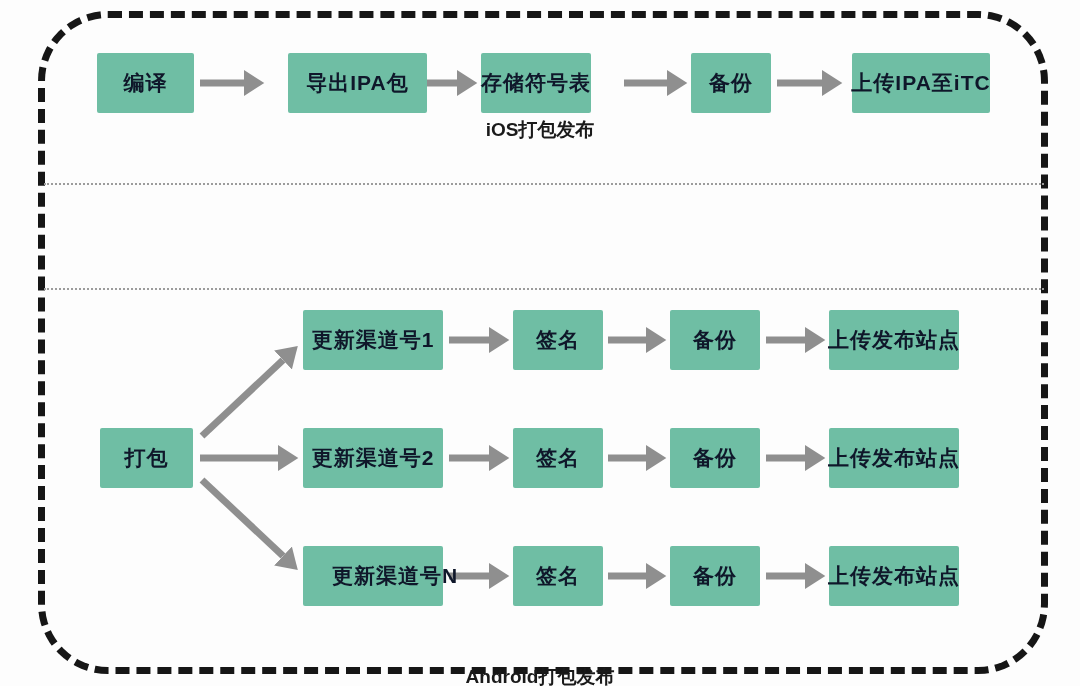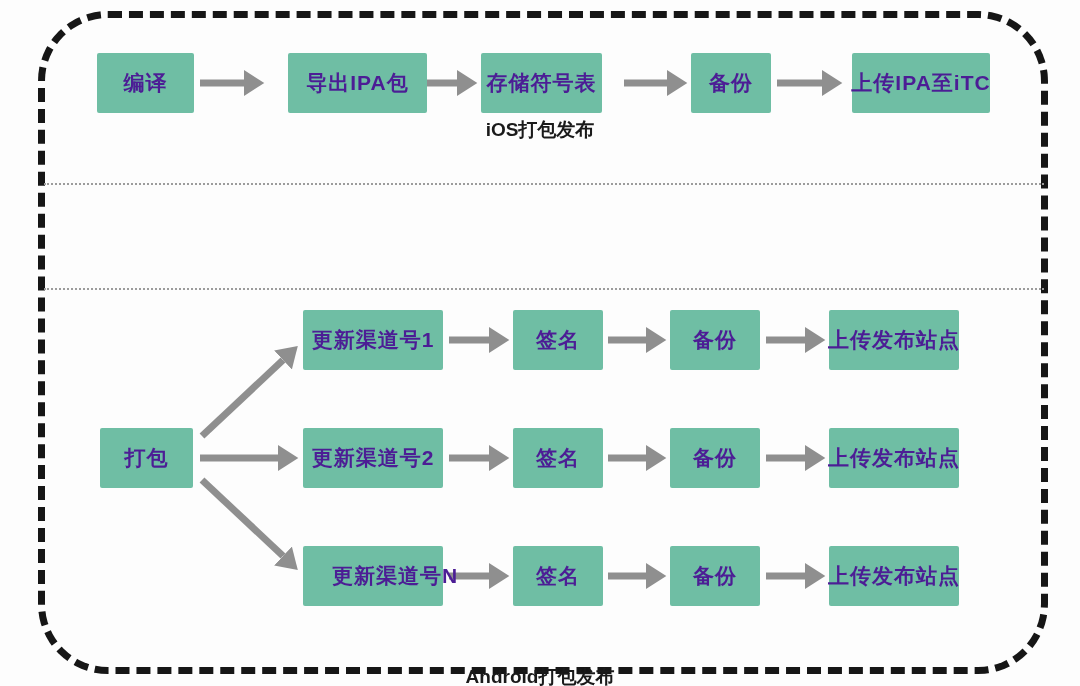--- a/index.html
+++ b/index.html
@@ -12,28 +12,28 @@
     position: absolute; left: 0; top: 0; width: 1080px; height: 686px;
     background: #fdfdfd;
   }
   .outer-border {
     position: absolute; left: 38px; top: 11px; width: 1010px; height: 663px;
     border: 7px dashed #161616; border-radius: 70px;
   }
   .node {
     position: absolute; height: 60px;
     display: flex; align-items: center; justify-content: center;
-    color: #4c1d95; font-weight: bold; font-size: 21px;
+    color: #0f172a; font-weight: bold; font-size: 21px;
     border-radius: 2px; letter-spacing: 1px; white-space: nowrap;
   }
   
   .ios-row .node { top: 53px; }
   .n-ios0 { left: 97px;  width: 97px;  }
   .n-ios1 { left: 268px; width: 139px; }
-  .n-ios2 { left: 481px; width: 121px; }
+  .n-ios2 { left: 481px; width: 110px; }
   .n-ios3 { left: 691px; width: 80px;  }
   .n-ios4 { left: 852px; width: 138px; }
   .section-label {
     position: absolute; left: 0; width: 1080px; text-align: center;
     color: #1a1a1a; font-weight: bold; font-size: 19px;
   }
   .ios-label { top: 117px; }
   .android-label { top: 664px; text-align: center; }
   .sep {
     position: absolute; left: 44px; width: 1000px; height: 0;

